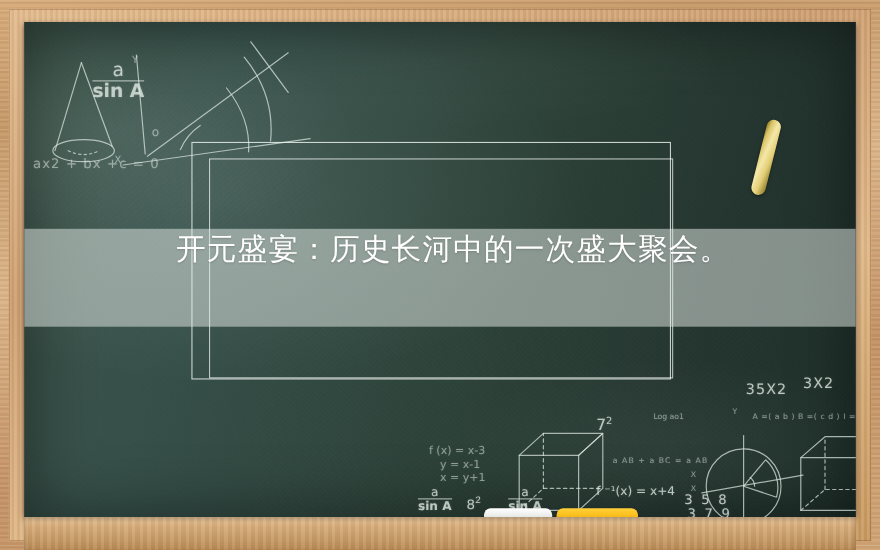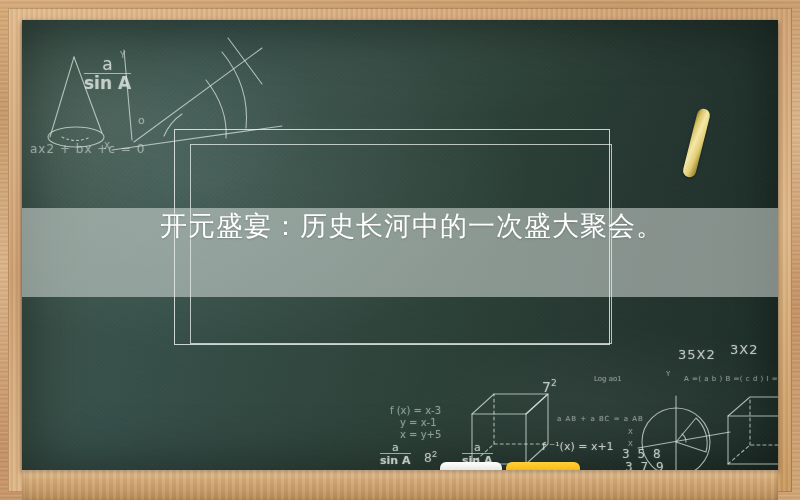--- a/index.html
+++ b/index.html
@@ -152,21 +152,21 @@
     </svg>
     <div class="chalk dim" style="left:98px;top:30px;font-size:9px;">Y</div>
     <div class="chalk dim" style="left:82px;top:121px;font-size:9px;">X</div>
     <div class="chalk dim" style="left:116px;top:94px;font-size:11px;">o</div>
 
     <div class="deco-rect" style="left:152px;top:109px;width:434px;height:214px;"></div>
     <div class="deco-rect inner" style="left:168px;top:124px;width:420px;height:198px;"></div>
 
     <div class="chalk dim" style="left:368px;top:385px;font-size:10px;">f (x)  = x-3</div>
     <div class="chalk dim" style="left:378px;top:397px;font-size:10px;">y = x-1</div>
-    <div class="chalk dim" style="left:378px;top:409px;font-size:10px;">x = y+5</div>
+    <div class="chalk dim" style="left:378px;top:409px;font-size:10px;">x = y+1</div>
 
     <div class="chalk" style="left:358px;top:422px;font-size:11px;">
       <span class="frac">
         <span class="num">a</span>
         <span class="den">sin A</span>
       </span>
     </div>
     <div class="chalk" style="left:402px;top:430px;font-size:13px;font-family:Liberation Mono, monospace;">
       <span>8</span><sup style="font-size:9px;">2</sup>
     </div>
@@ -183,21 +183,21 @@
       <polyline points="62,26 84,6 84,56 62,76"></polyline>
       <polyline points="8,76 30,56 84,56" stroke-dasharray="3 3"></polyline>
       <line x1="30" y1="56" x2="30" y2="6" stroke-dasharray="3 3"></line>
     </svg>
 
     <div class="chalk" style="left:492px;top:358px;font-size:14px;margin-left:28px;">
       <span>7</span><sup style="font-size:9px;">2</sup>
     </div>
     <div class="chalk dim" style="left:508px;top:395px;font-size:7px;letter-spacing:1px;margin-left:27px;">a AB + a BC = a AB</div>
 
-    <div class="chalk" style="left:520px;top:420px;font-size:11px;">f ⁻¹(x)  = x+1</div>
+    <div class="chalk" style="left:520px;top:420px;font-size:11px;">f ⁻¹(x)  = x+4</div>
     <div class="chalk dim" style="left:606px;top:408px;font-size:7px;">X</div>
     <div class="chalk" style="left:600px;top:427px;font-size:12px;letter-spacing:2px;">3 5 8</div>
     <div class="chalk" style="left:603px;top:440px;font-size:12px;letter-spacing:2px;border-bottom:1px solid rgba(223,232,226,.75);padding-bottom:1px;">3 7 9</div>
 
     <div class="chalk dim" style="left:572px;top:355px;font-size:7px;">Log ao1</div>
     <div class="chalk" style="left:656px;top:327px;font-size:13px;letter-spacing:1px;">35X2</div>
     <div class="chalk" style="left:708px;top:322px;font-size:13px;letter-spacing:1px;">3X2</div>
     <div class="chalk dim" style="left:662px;top:355px;font-size:7px;letter-spacing:.5px;">A =( a b ) B =( c d ) I =( 1 0 )</div>
 
     <svg class="chalk-svg" style="left:612px;top:360px;width:108px;height:110px;" viewBox="0 0 108 110">

